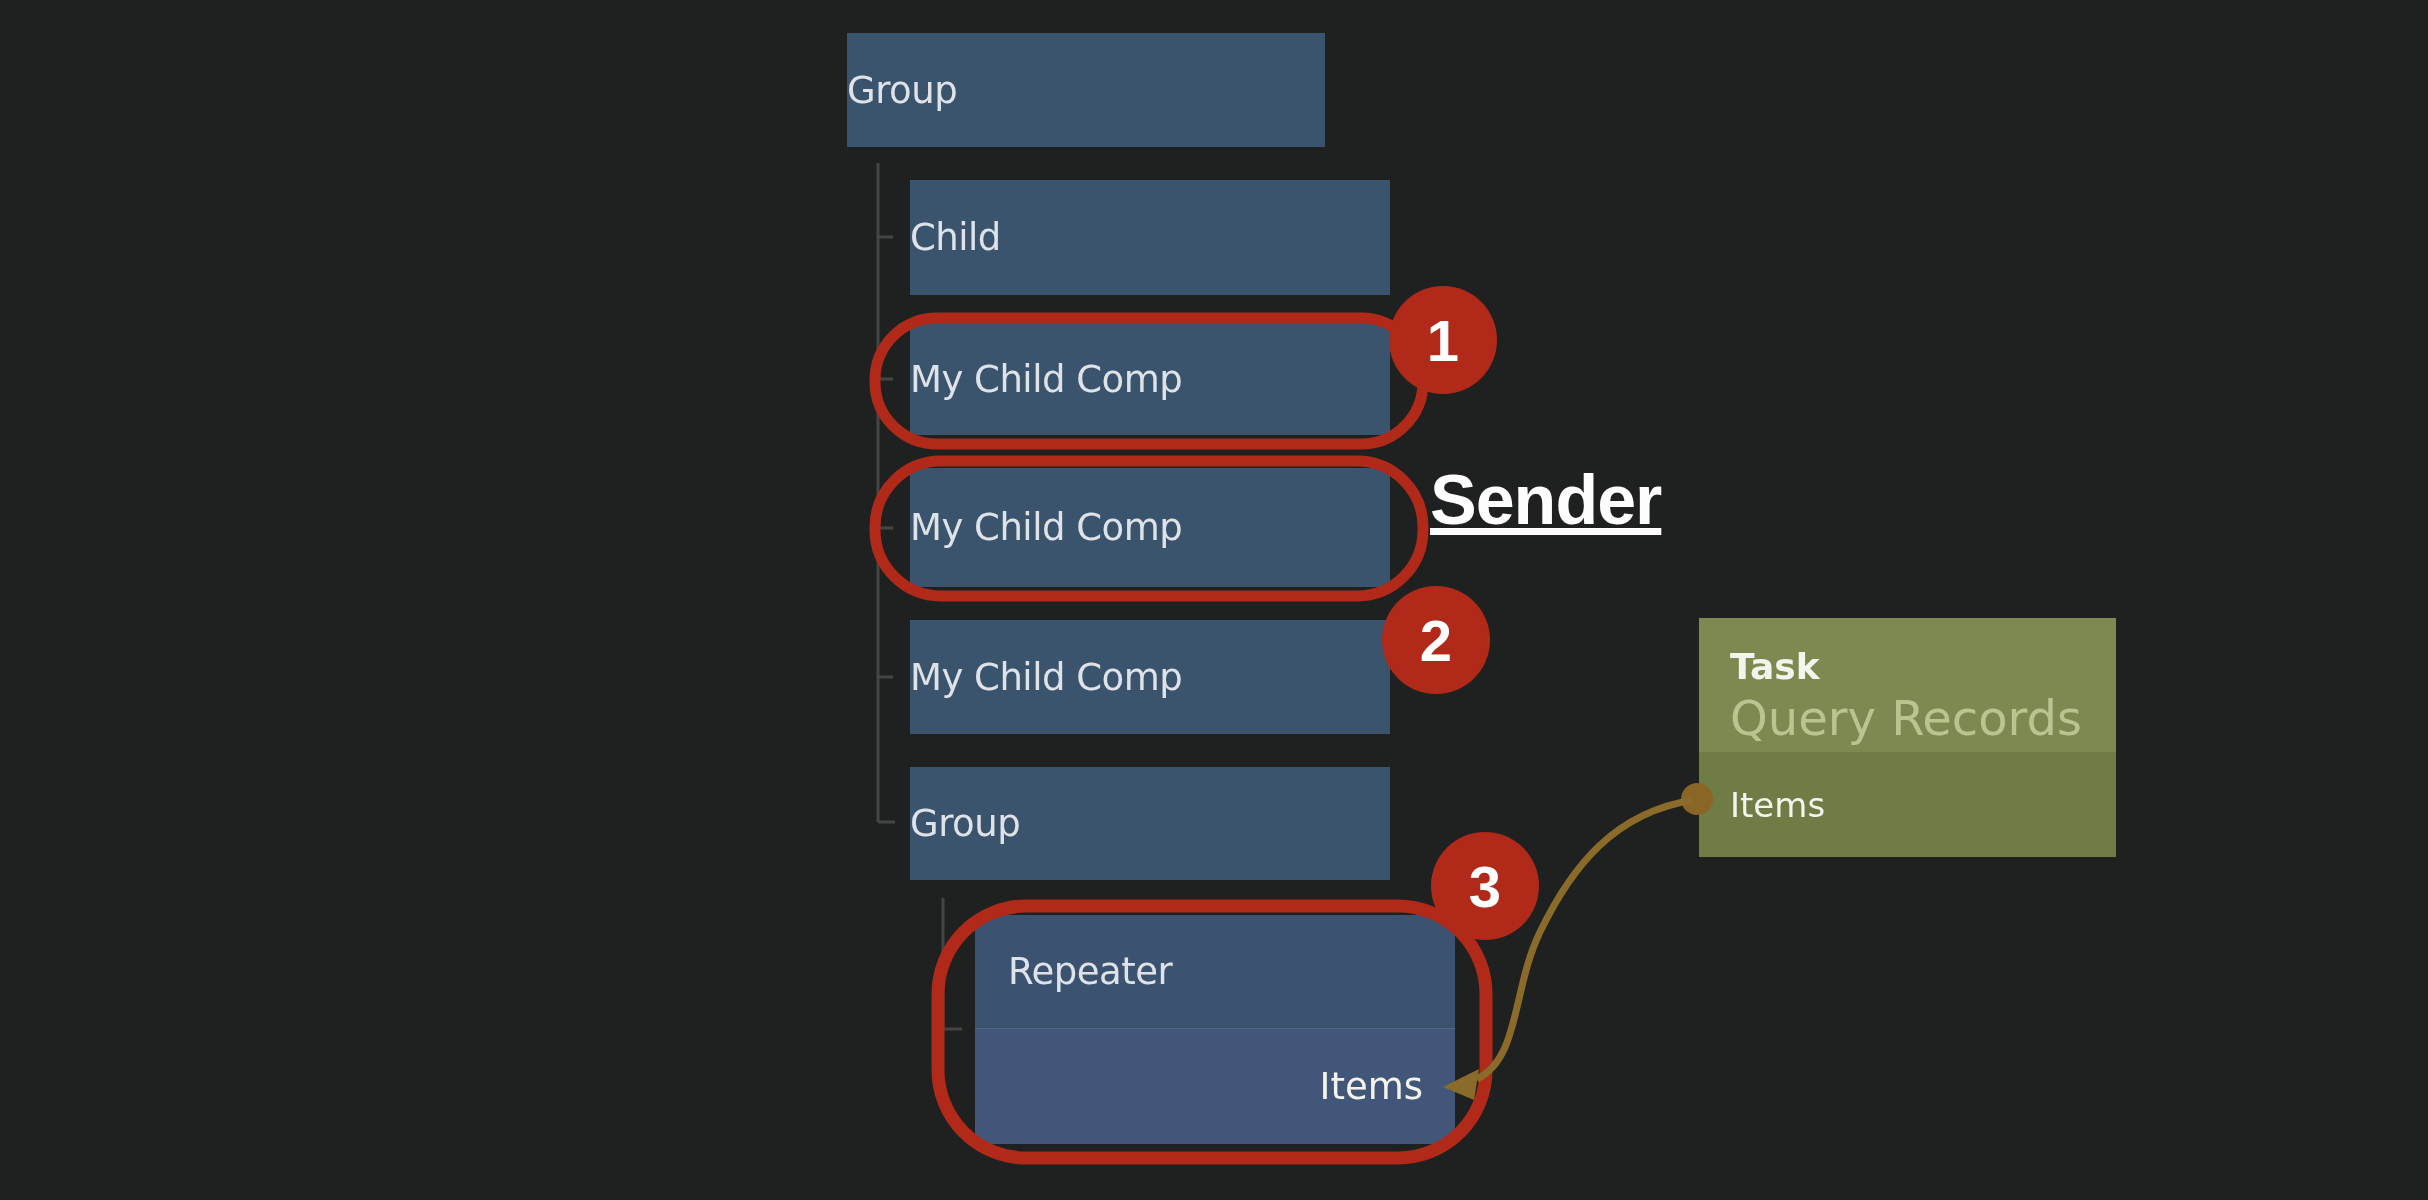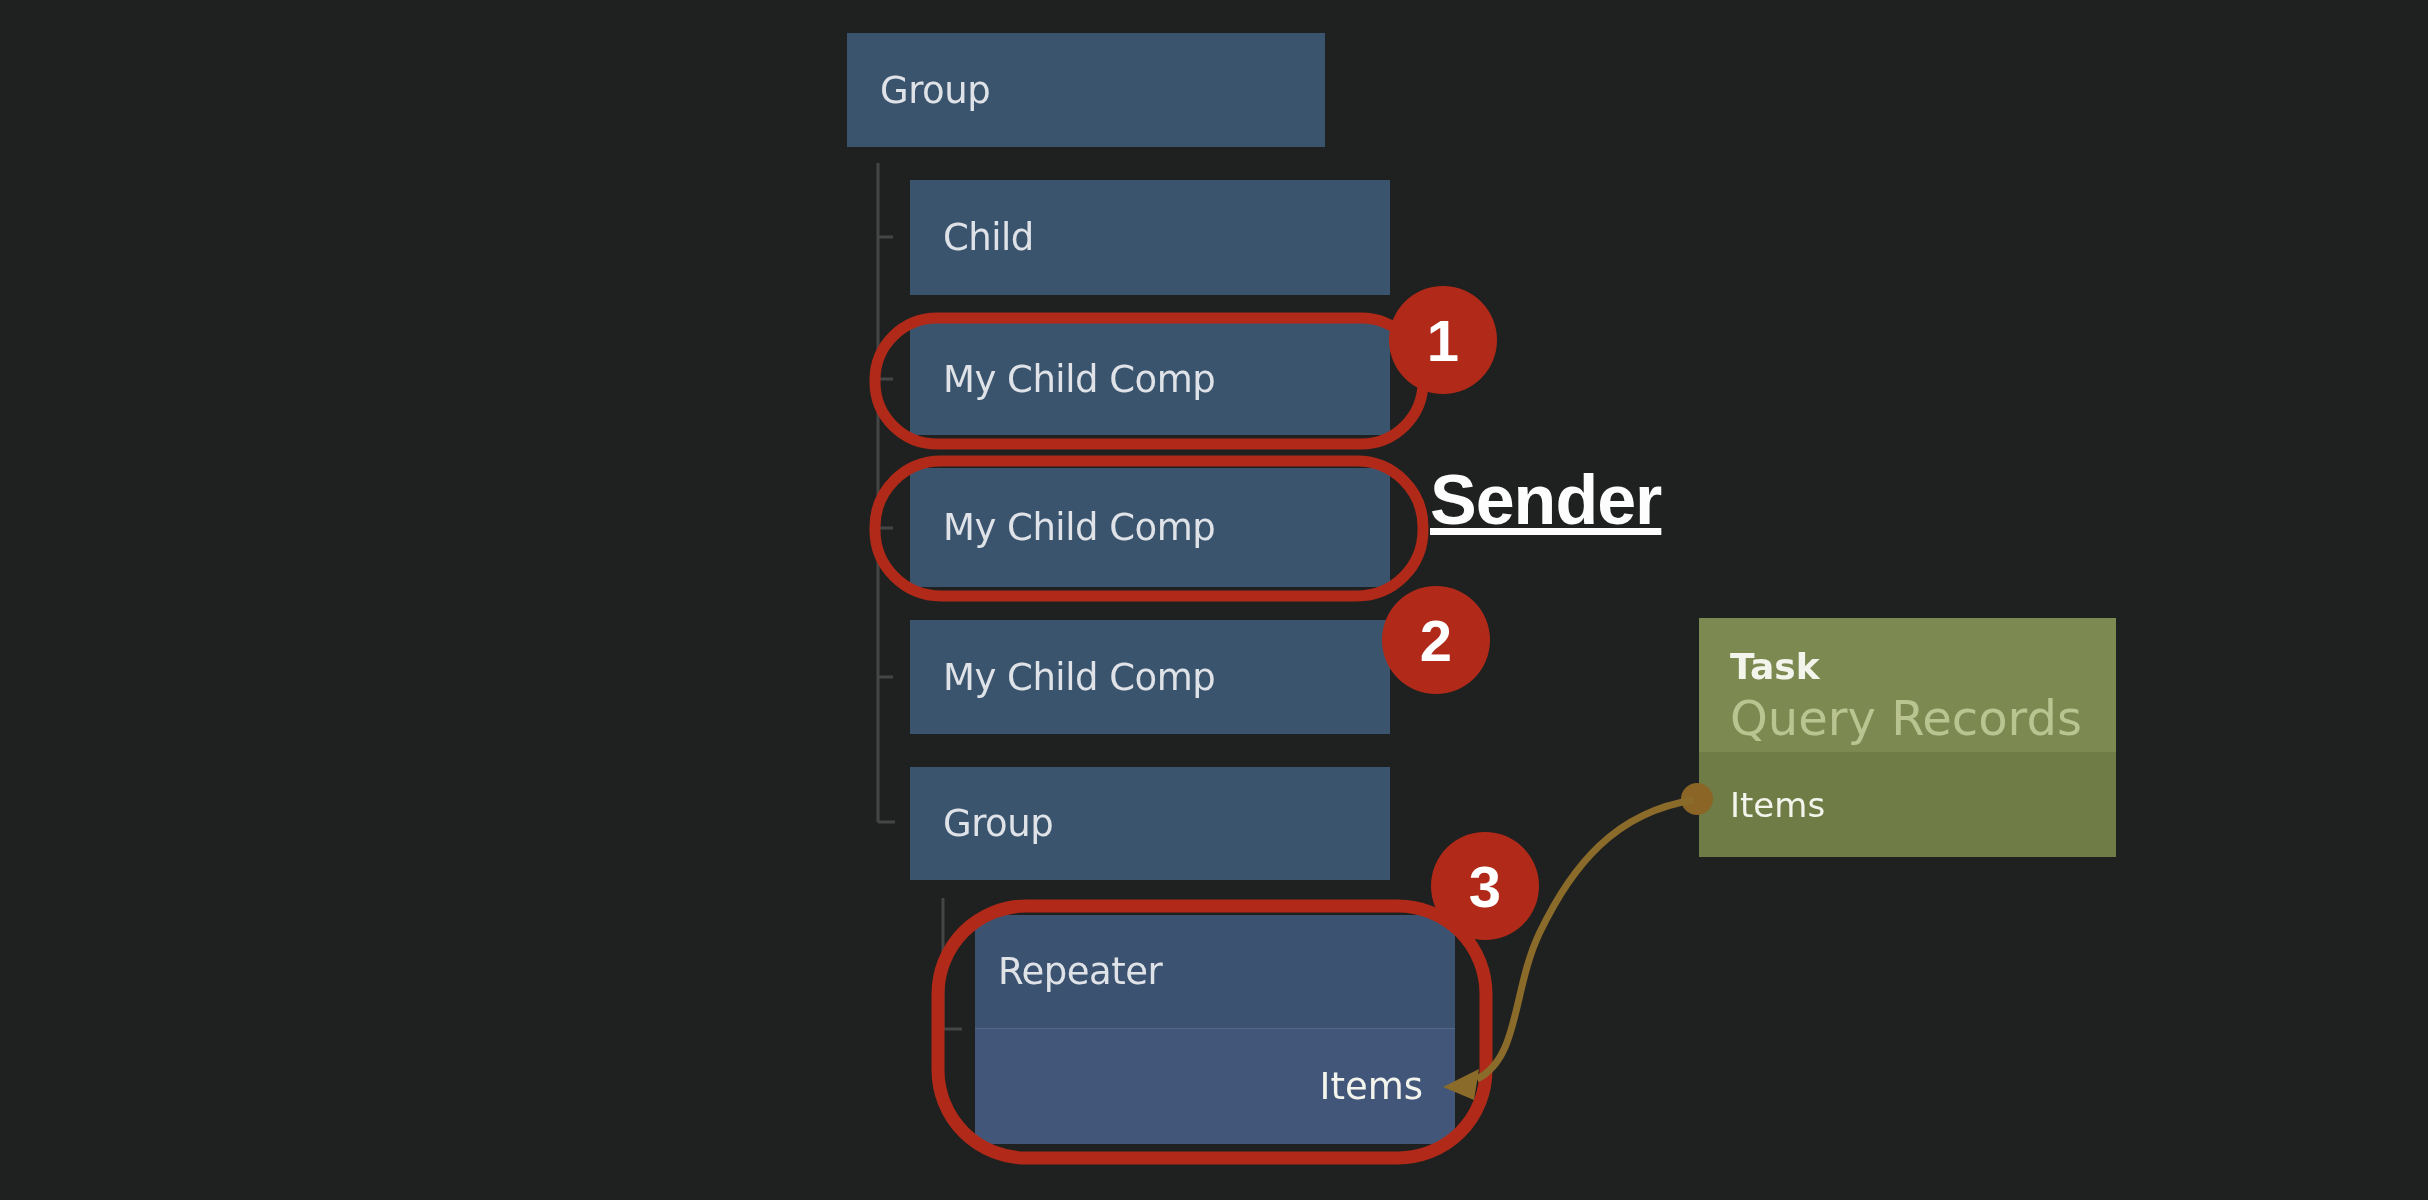--- a/index.html
+++ b/index.html
@@ -16,31 +16,31 @@
     --label-text:#dfe3e8;
     --subtitle-green:#b9c491;
     --white-text:#f3f5ec;
   }
   html,body{margin:0;padding:0;}
   body{background:var(--bg);font-family:"DejaVu Sans",sans-serif;}
   #canvas{position:relative;width:2428px;height:1200px;background:var(--bg);overflow:hidden;}
 
   
   .node{position:absolute;background:var(--node-blue);z-index:1;display:flex;align-items:center;}
-  .node .lbl{font-size:37px;color:var(--label-text);padding-left:33px;letter-spacing:-0.5px;white-space:nowrap;}
+  .node .lbl{font-size:37px;color:var(--label-text);letter-spacing:-0.5px;white-space:nowrap;}
   .n-group1{left:847px;top:33px;width:478px;height:114px;}
   .n-text{left:910px;top:180px;width:480px;height:115px;}
   .n-mcc1{left:910px;top:323px;width:480px;height:112px;}
   .n-mcc2{left:910px;top:468px;width:480px;height:119px;}
   .n-mcc3{left:910px;top:620px;width:480px;height:114px;}
   .n-group2{left:910px;top:767px;width:480px;height:113px;}
 
   .n-repeater{left:975px;top:915px;width:480px;height:228px;z-index:1;position:absolute;display:block;background:none;}
   .rep-header{height:113px;background:var(--repeater-header);display:flex;align-items:center;}
-  .rep-header .lbl{font-size:37px;color:var(--label-text);padding-left:23px;letter-spacing:-0.5px;}
+  .rep-header .lbl{font-size:37px;color:var(--label-text);padding-left:33px;letter-spacing:-0.5px;}
   .rep-body{height:115px;background:var(--repeater-body);border-top:1px solid rgba(255,255,255,0.10);
             display:flex;align-items:center;justify-content:flex-end;}
   .rep-body .port{font-size:37px;color:var(--white-text);padding-right:32px;}
 
   
   .task-card{position:absolute;left:1699px;top:618px;width:417px;height:239px;z-index:1;}
   .task-header{height:134px;background:var(--olive-header);padding-left:31px;box-sizing:border-box;}
   .task-title{font-size:36px;font-weight:bold;color:var(--white-text);padding-top:28px;}
   .task-subtitle{font-size:48px;color:var(--subtitle-green);padding-top:3px;}
   .task-body{height:105px;background:var(--olive-body);display:flex;align-items:center;padding-left:31px;box-sizing:border-box;}

